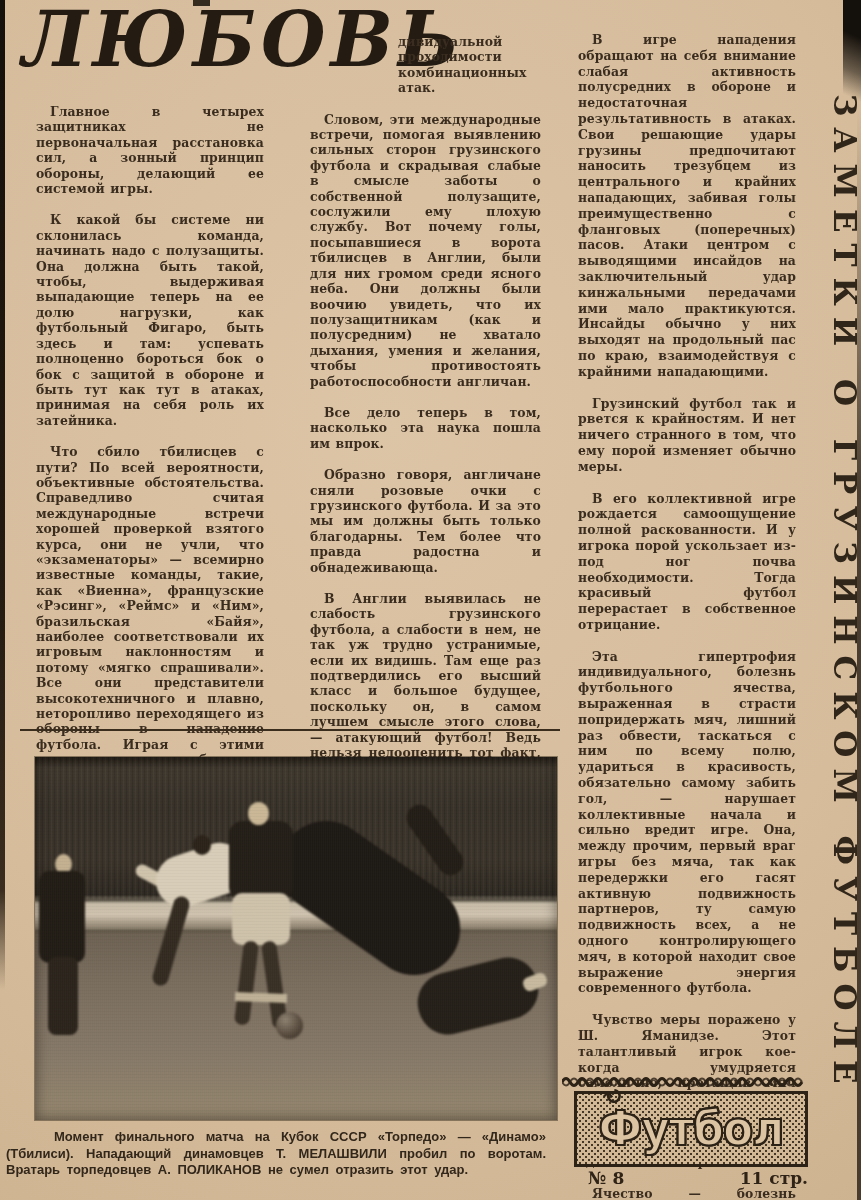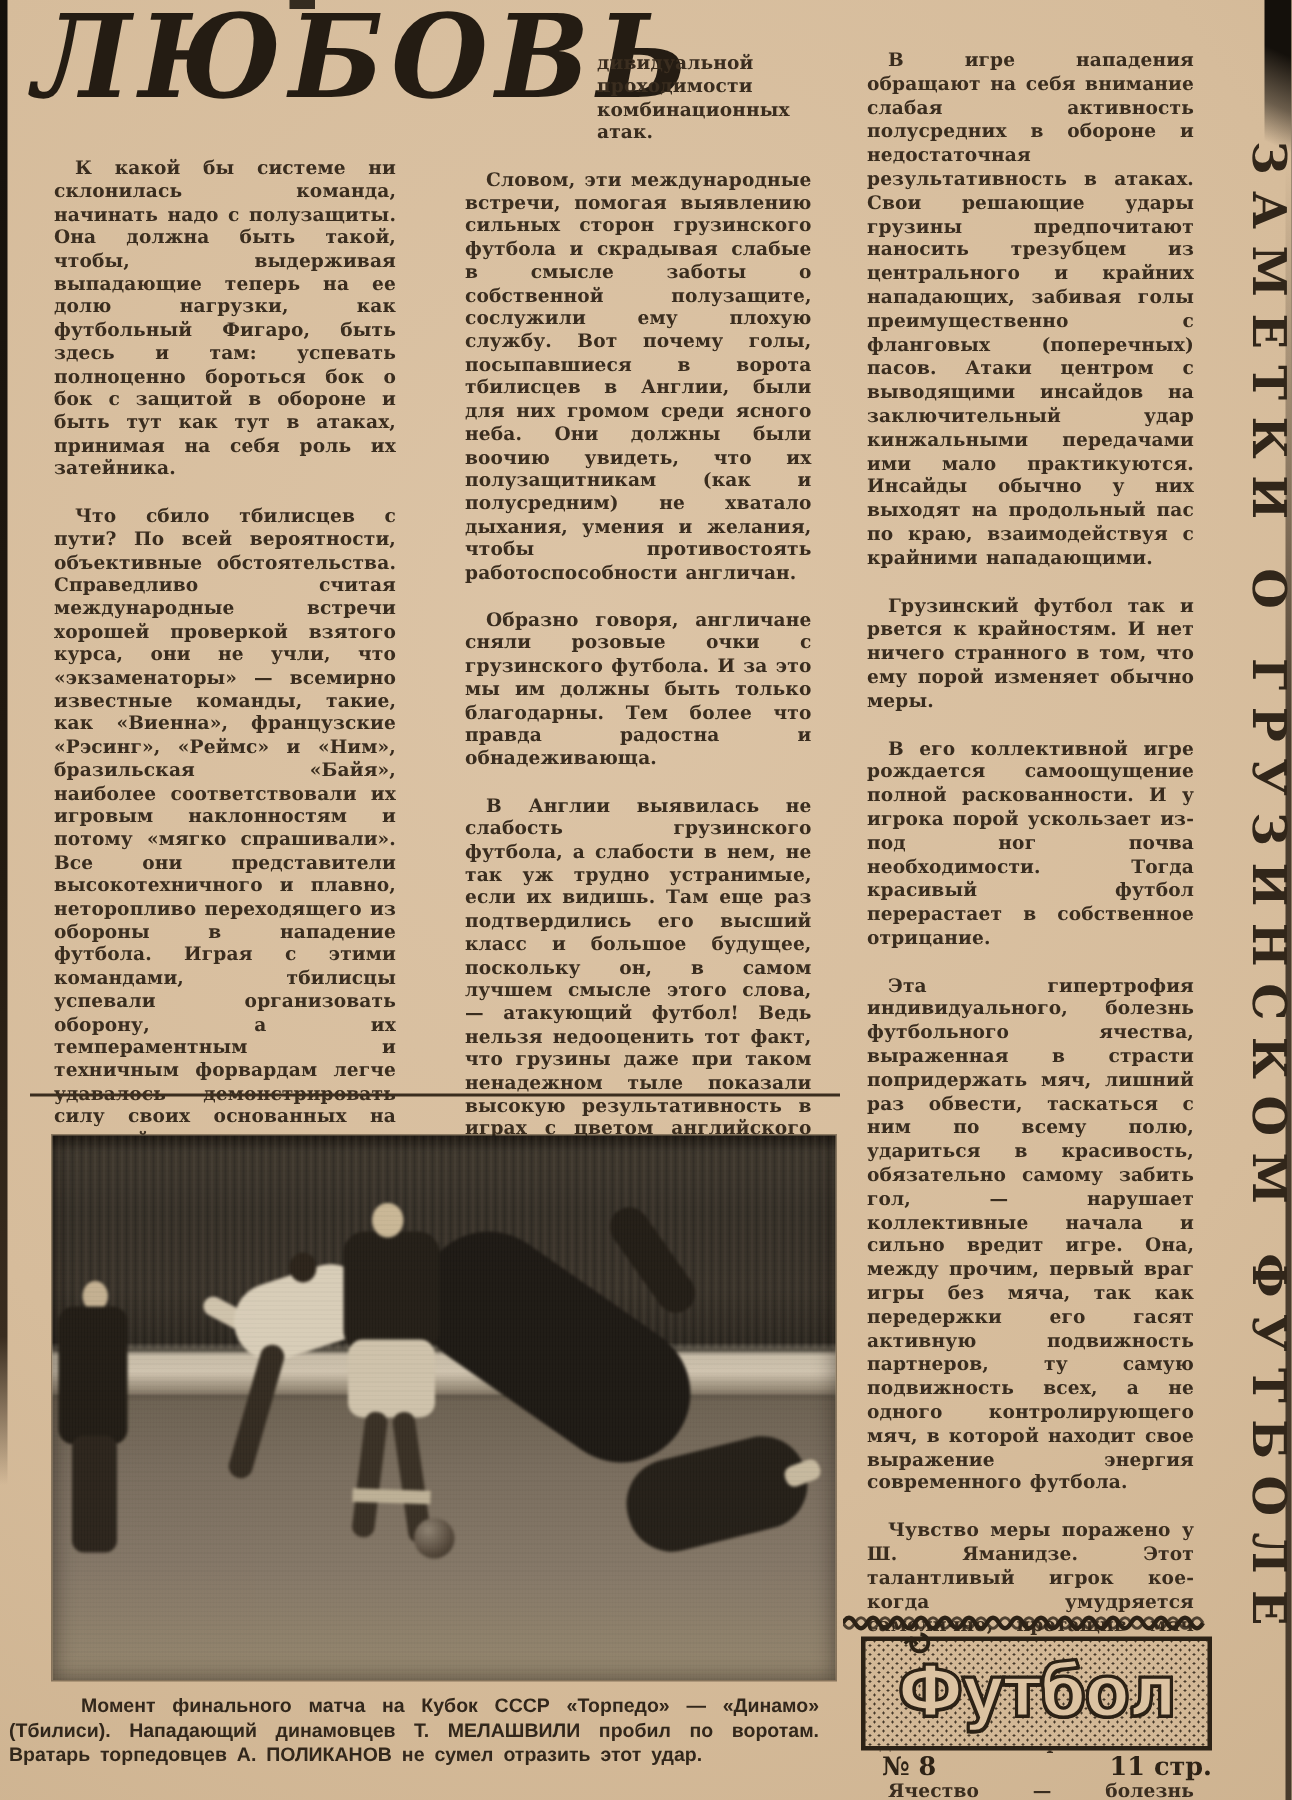--- a/index.html
+++ b/index.html
@@ -141,28 +141,30 @@
 <div class="page">
 
   <div class="edge edge-left"></div>
   <div class="edge edge-top-right"></div>
   <div class="edge edge-right"></div>
   <div class="edge edge-top-mark"></div>
 
   <h1 class="headline">ЛЮБОВЬ</h1>
 
   <div class="col col1">
+    <p class="par indent">Главное в четырех защитниках не первоначальная расстановка сил, а зонный принцип обороны, делающий ее системой игры.</p>
     <p class="par indent">К какой бы системе ни склонилась команда, начинать надо с полузащиты. Она должна быть такой, чтобы, выдерживая выпадающие теперь на ее долю нагрузки, как футбольный Фигаро, быть здесь и там: успевать полноценно бороться бок о бок с защитой в обороне и быть тут как тут в атаках, принимая на себя роль их затейника.</p>
     <p class="par indent">Что сбило тбилисцев с пути? По всей вероятности, объективные обстоятельства. Справедливо считая международные встречи хорошей проверкой взятого курса, они не учли, что «экзаменаторы» — всемирно известные команды, такие, как «Виенна», французские «Рэсинг», «Реймс» и «Ним», бразильская «Байя», наиболее соответствовали их игровым наклонностям и потому «мягко спрашивали». Все они представители высокотехничного и плавно, неторопливо переходящего из обороны в нападение футбола. Играя с этими командами, тбилисцы успевали организовать оборону, а их темпераментным и техничным форвардам легче удавалось демонстрировать силу своих основанных на высокой ин-</p>
   </div>
 
   <div class="col col2">
     <div class="headline-spacer"></div>
     <p class="par">дивидуальной проходимости комбинационных атак.</p>
     <p class="par indent">Словом, эти международные встречи, помогая выявлению сильных сторон грузинского футбола и скрадывая слабые в смысле заботы о собственной полузащите, сослужили ему плохую службу. Вот почему голы, посыпавшиеся в ворота тбилисцев в Англии, были для них громом среди ясного неба. Они должны были воочию увидеть, что их полузащитникам (как и полусредним) не хватало дыхания, умения и желания, чтобы противостоять работоспособности англичан.</p>
+    <p class="par indent">Все дело теперь в том, насколько эта наука пошла им впрок.</p>
     <p class="par indent">Образно говоря, англичане сняли розовые очки с грузинского футбола. И за это мы им должны быть только благодарны. Тем более что правда радостна и обнадеживающа.</p>
     <p class="par indent">В Англии выявилась не слабость грузинского футбола, а слабости в нем, не так уж трудно устранимые, если их видишь. Там еще раз подтвердились его высший класс и большое будущее, поскольку он, в самом лучшем смысле этого слова, — атакующий футбол! Ведь нельзя недооценить тот факт, что грузины даже при таком ненадежном тыле показали высокую результативность в играх с цветом английского футбола. Забить в двух матчах «Вулверхемптону» и «Тоттенхэму» на их полях семь голов — не шутка!</p>
     <p class="par indent">Да, нападение — надежда грузин. Но право же, оно только-только расправляет свои плечи и не дает повода для самоуспокоения.</p>
   </div>
 
   <div class="col col3">
     <p class="par indent">В игре нападения обращают на себя внимание слабая активность полусредних в обороне и недостаточная результативность в атаках. Свои решающие удары грузины предпочитают наносить трезубцем из центрального и крайних нападающих, забивая голы преимущественно с фланговых (поперечных) пасов. Атаки центром с выводящими инсайдов на заключительный удар кинжальными передачами ими мало практикуются. Инсайды обычно у них выходят на продольный пас по краю, взаимодействуя с крайними нападающими.</p>
     <p class="par indent">Грузинский футбол так и рвется к крайностям. И нет ничего странного в том, что ему порой изменяет обычно меры.</p>
     <p class="par indent">В его коллективной игре рождается самоощущение полной раскованности. И у игрока порой ускользает из-под ног почва необходимости. Тогда красивый футбол перерастает в собственное отрицание.</p>
     <p class="par indent">Эта гипертрофия индивидуального, болезнь футбольного ячества, выраженная в страсти попридержать мяч, лишний раз обвести, таскаться с ним по всему полю, удариться в красивость, обязательно самому забить гол, — нарушает коллективные начала и сильно вредит игре. Она, между прочим, первый враг игры без мяча, так как передержки его гасят активную подвижность партнеров, ту самую подвижность всех, а не одного контролирующего мяч, в которой находит свое выражение энергия современного футбола.</p>

